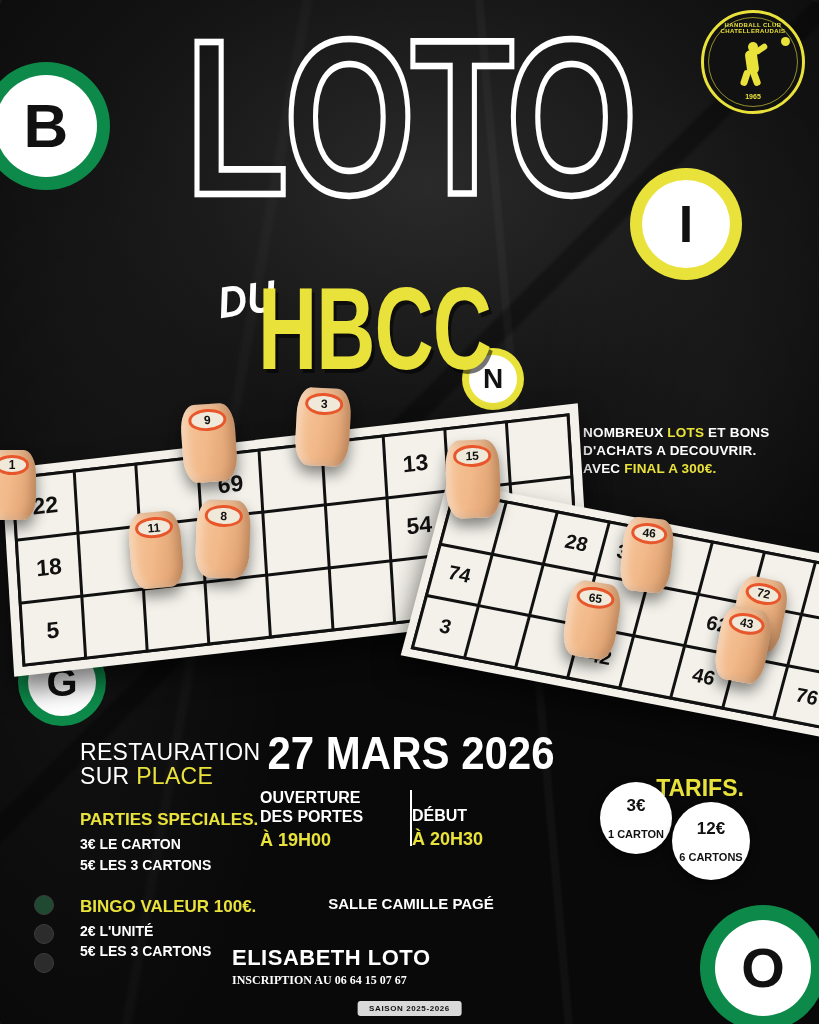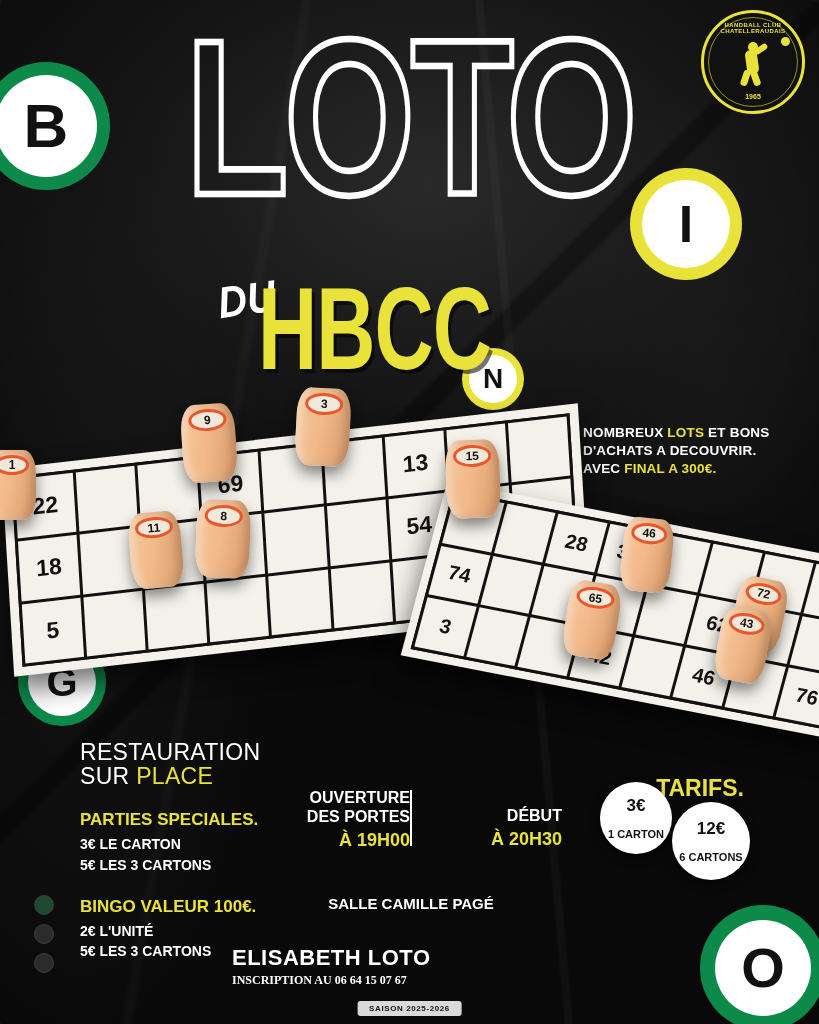--- a/index.html
+++ b/index.html
@@ -217,21 +217,21 @@
   }
   .date .d {
     font-size: 42px; font-weight: 700; letter-spacing: 0px;
     transform: scaleY(1.12); transform-origin: top center;
   }
   .hours {
     position: absolute; left: 258px; top: 788px; width: 306px;
     display: flex; align-items: flex-start; justify-content: center; gap: 0;
     color: #fff;
   }
-  .hours .col { width: 49%; text-align: right; font-weight: 700; }
+  .hours .col { width: 49%; text-align: left; font-weight: 700; }
   .hours .col .l1 { font-size: 16px; line-height: 1.2; }
   .hours .col .l2 { font-size: 18px; margin-top: 4px; }
   .hours .col .hl { color: #e9e23a; }
   .hours .divider { width: 2px; height: 56px; background: #fff; margin-top: 2px; }
   .salle {
     position: absolute; left: 258px; top: 895px; width: 306px;
     text-align: center; color: #fff; font-weight: 700; font-size: 15px;
   }
   .contact {
     position: absolute; left: 232px; top: 945px; width: 360px;
@@ -436,20 +436,23 @@
       <span>5€ LES 3 CARTONS</span>
     </div>
   </div>
 
   <div class="sponsors">
     <div class="dot green"></div>
     <div class="dot"></div>
     <div class="dot"></div>
   </div>
 
+  <div class="date">
+    <div class="d">27 MARS 2026</div>
+  </div>
   <div class="hours">
     <div class="col">
       <div class="l1">
         <span>OUVERTURE</span><br>
         <span>DES PORTES</span>
       </div>
       <div class="l2 hl">À 19H00</div>
     </div>
     <div class="divider"></div>
     <div class="col">

